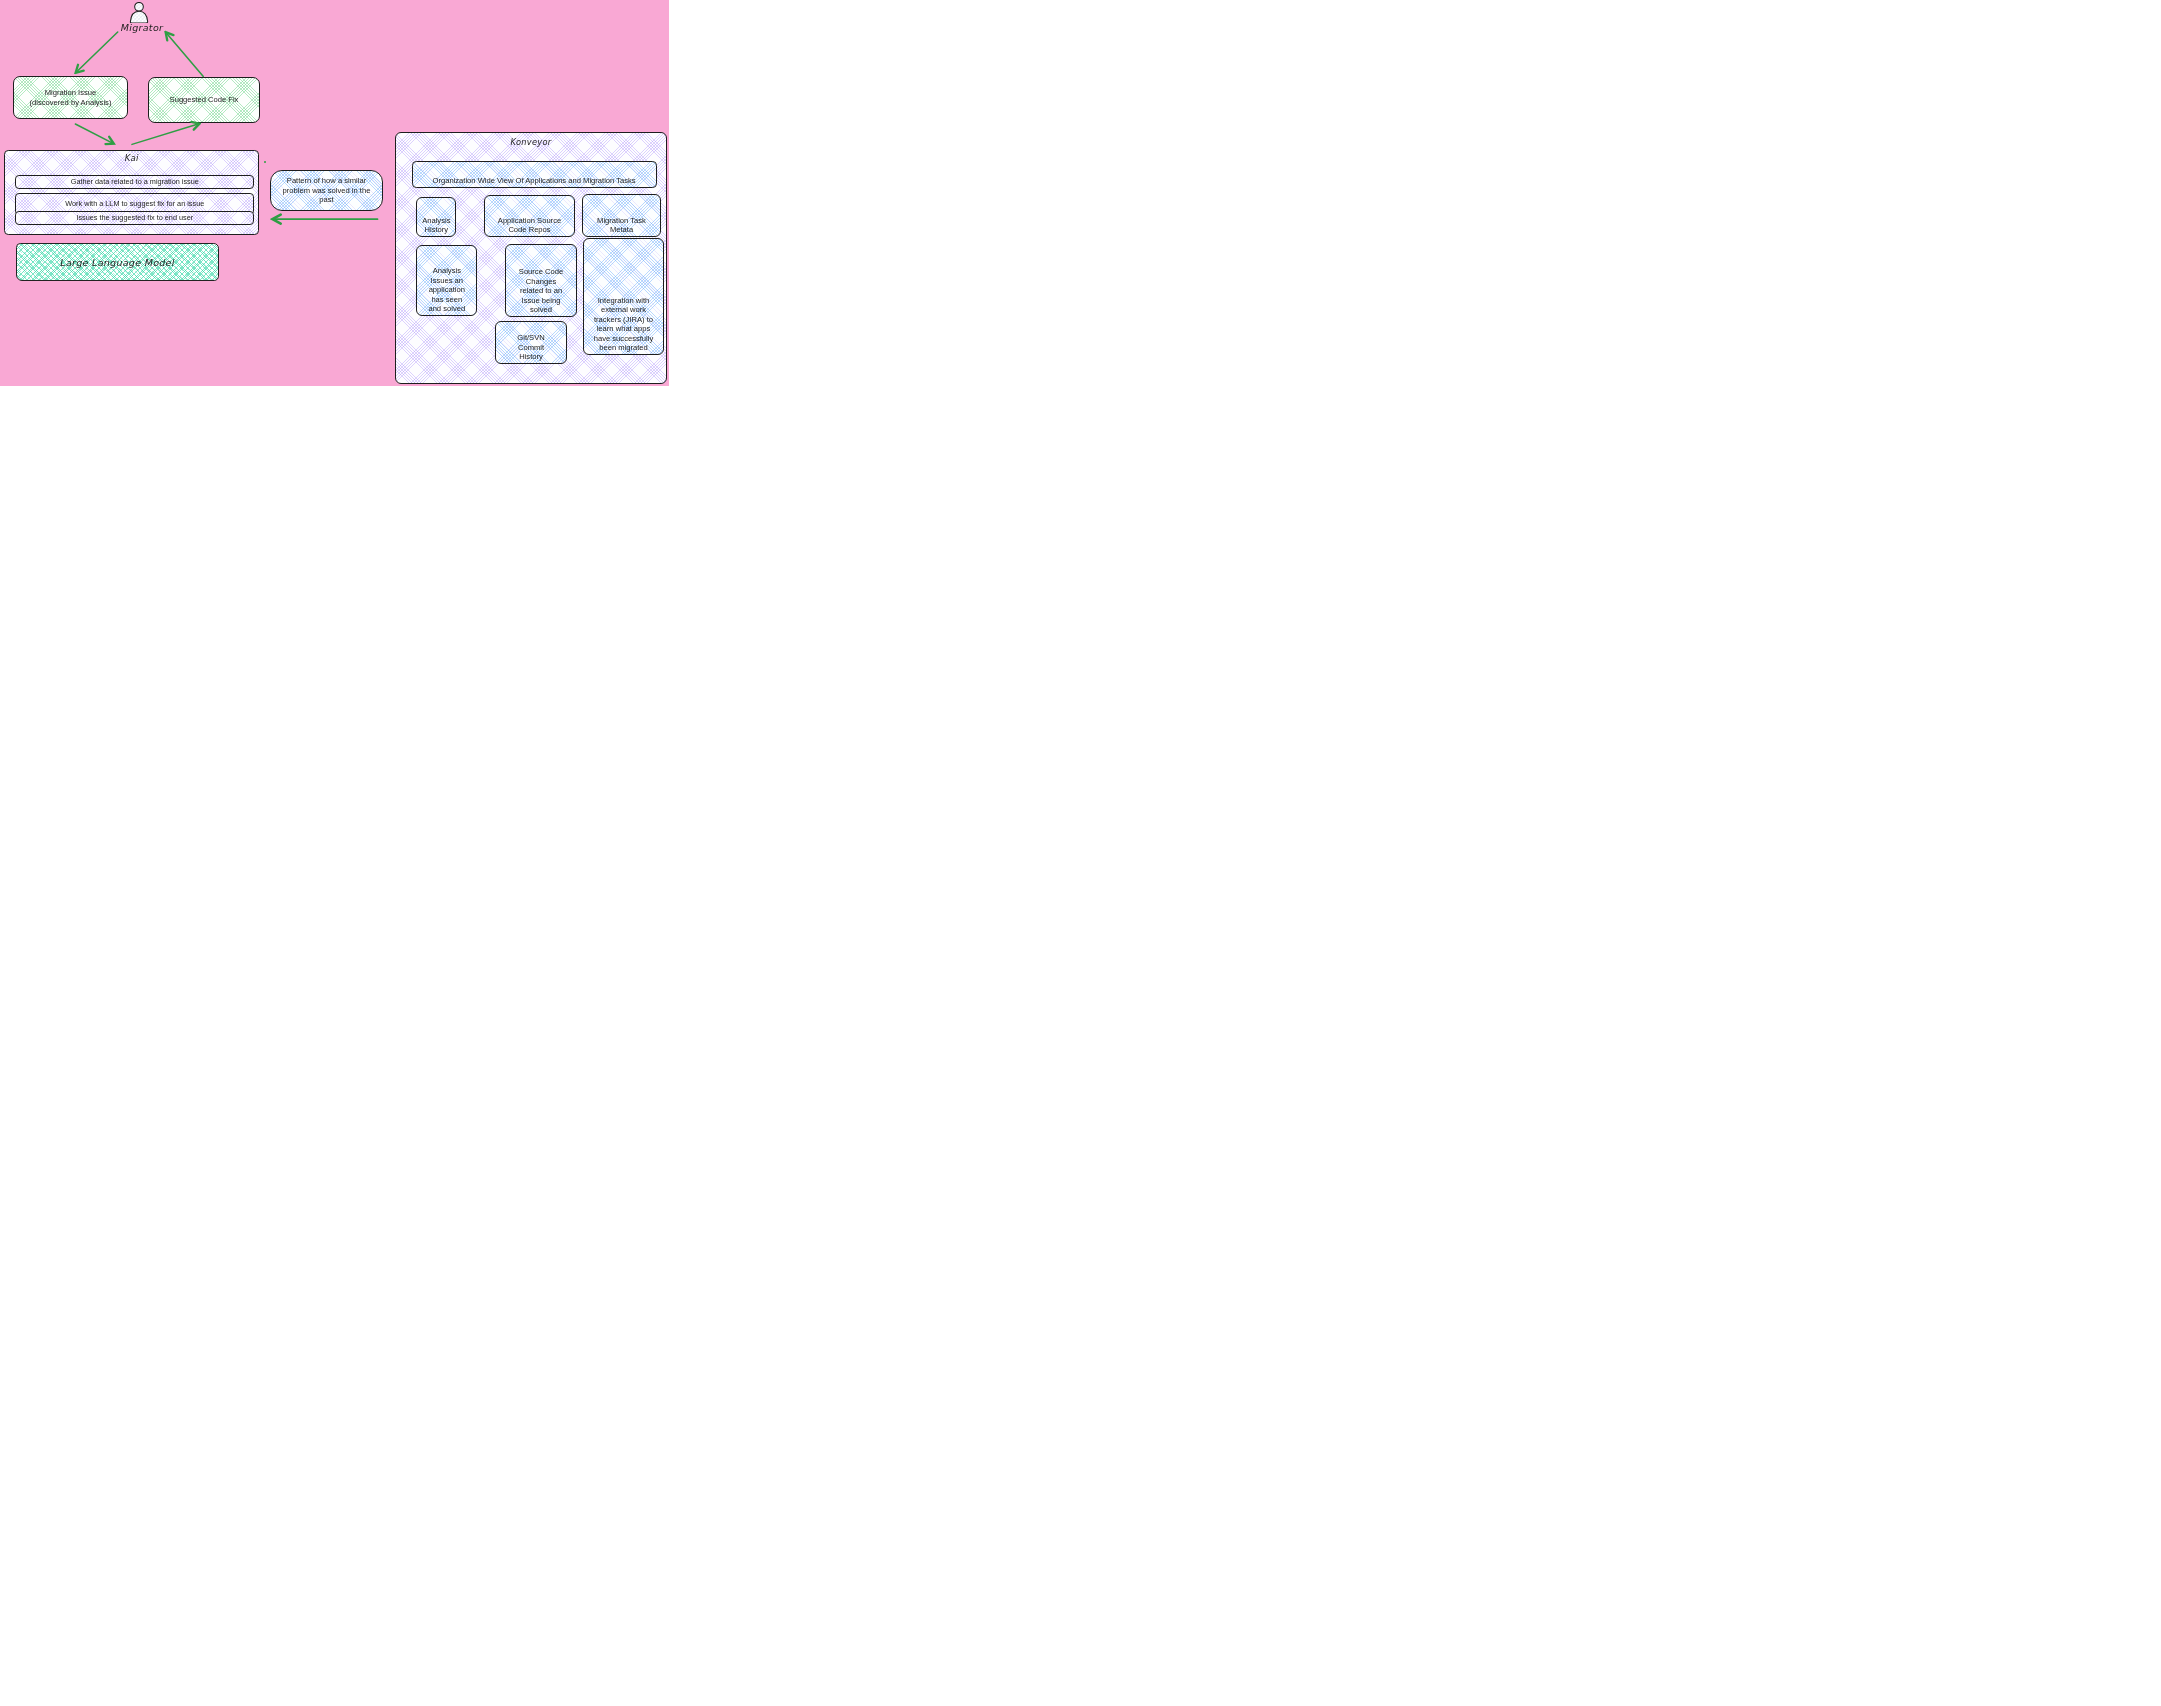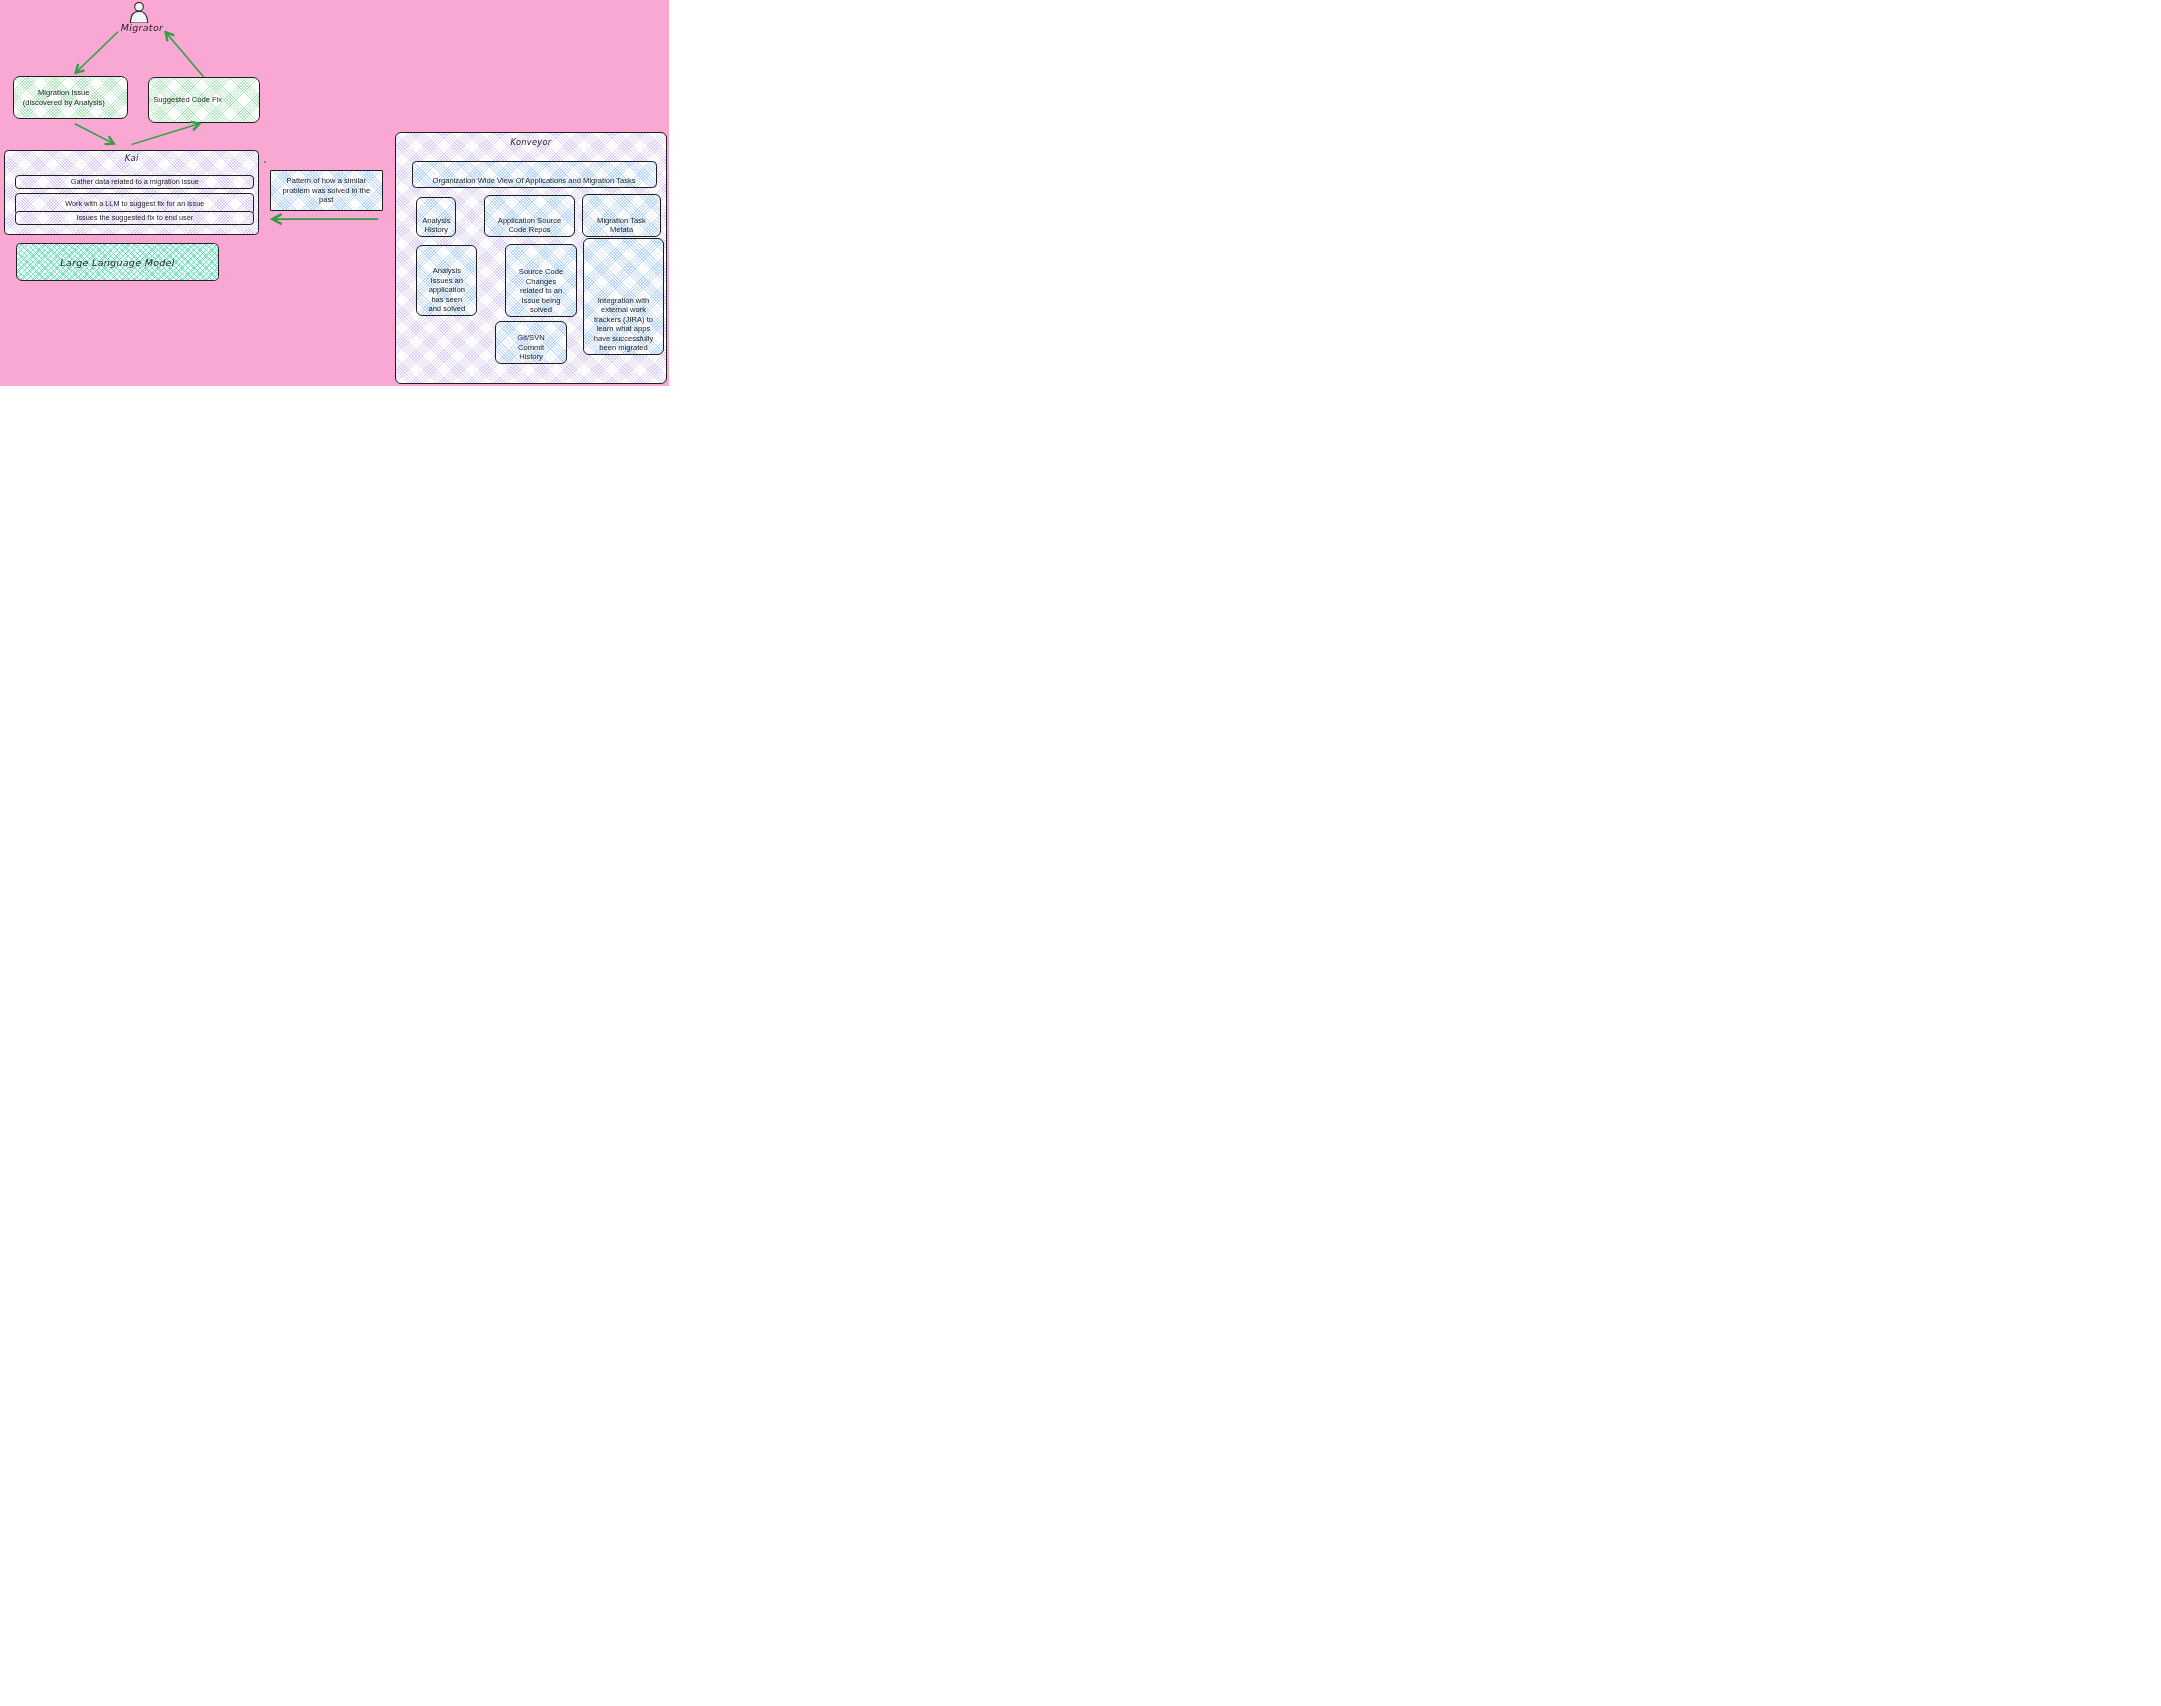--- a/index.html
+++ b/index.html
@@ -32,21 +32,21 @@
       repeating-linear-gradient(135deg, rgba(56,217,169,.65) 0 0.4px, transparent 0.4px 1.7px),
       repeating-linear-gradient(50deg,  rgba(56,217,169,.35) 0 0.4px, transparent 0.4px 2.6px),
       #ffffff;
   }
 
   
   .node{
     position:absolute;
     border:0.9px solid #1e1e1e;
     border-radius:7px;
-    display:flex;align-items:center;
+    display:flex;align-items:center;justify-content:center;
     text-align:center;
     font-size:7.6px;line-height:1.24;
     box-sizing:border-box;
     padding:1.7px 4.3px;
   }
   .container{
     position:absolute;
     border:0.9px solid #1e1e1e;
     border-radius:5.2px;
     box-sizing:border-box;
@@ -127,21 +127,21 @@
     </div>
     <div class="kai-item hatch-purple" style="left:10px;top:60px;width:239px;height:14.3px;">
       <span>Issues the suggested fix to end user</span>
     </div>
   </div>
 
   <div id="llm-box" class="hatch-teal hand" style="left:16px;top:243px;width:203px;height:38px;">
     <span>Large Language Model</span>
   </div>
 
-  <div class="node hatch-blue" style="left:270px;top:170px;width:113px;height:41px;border-radius:1px;">
+  <div class="node hatch-blue" style="left:270px;top:170px;width:113px;height:41px;border-radius:12px;">
     <span style="display:block;width:102px;">Pattern of how a similar problem was solved in the past</span>
   </div>
 
   <div id="stray-green-dot"></div>
 
   <div class="container hatch-purple" style="left:395px;top:132px;width:272px;height:252px;border-radius:6px;">
     <div class="ctitle hand" style="top:4.3px;font-size:8.2px;">Konveyor</div>
 
     <div class="kv-box hatch-blue" style="left:15.6px;top:28px;width:245px;height:27px;border-radius:4.3px;">
       <span style="display:block;width:216px;">Organization Wide View Of Applications and Migration Tasks</span>

